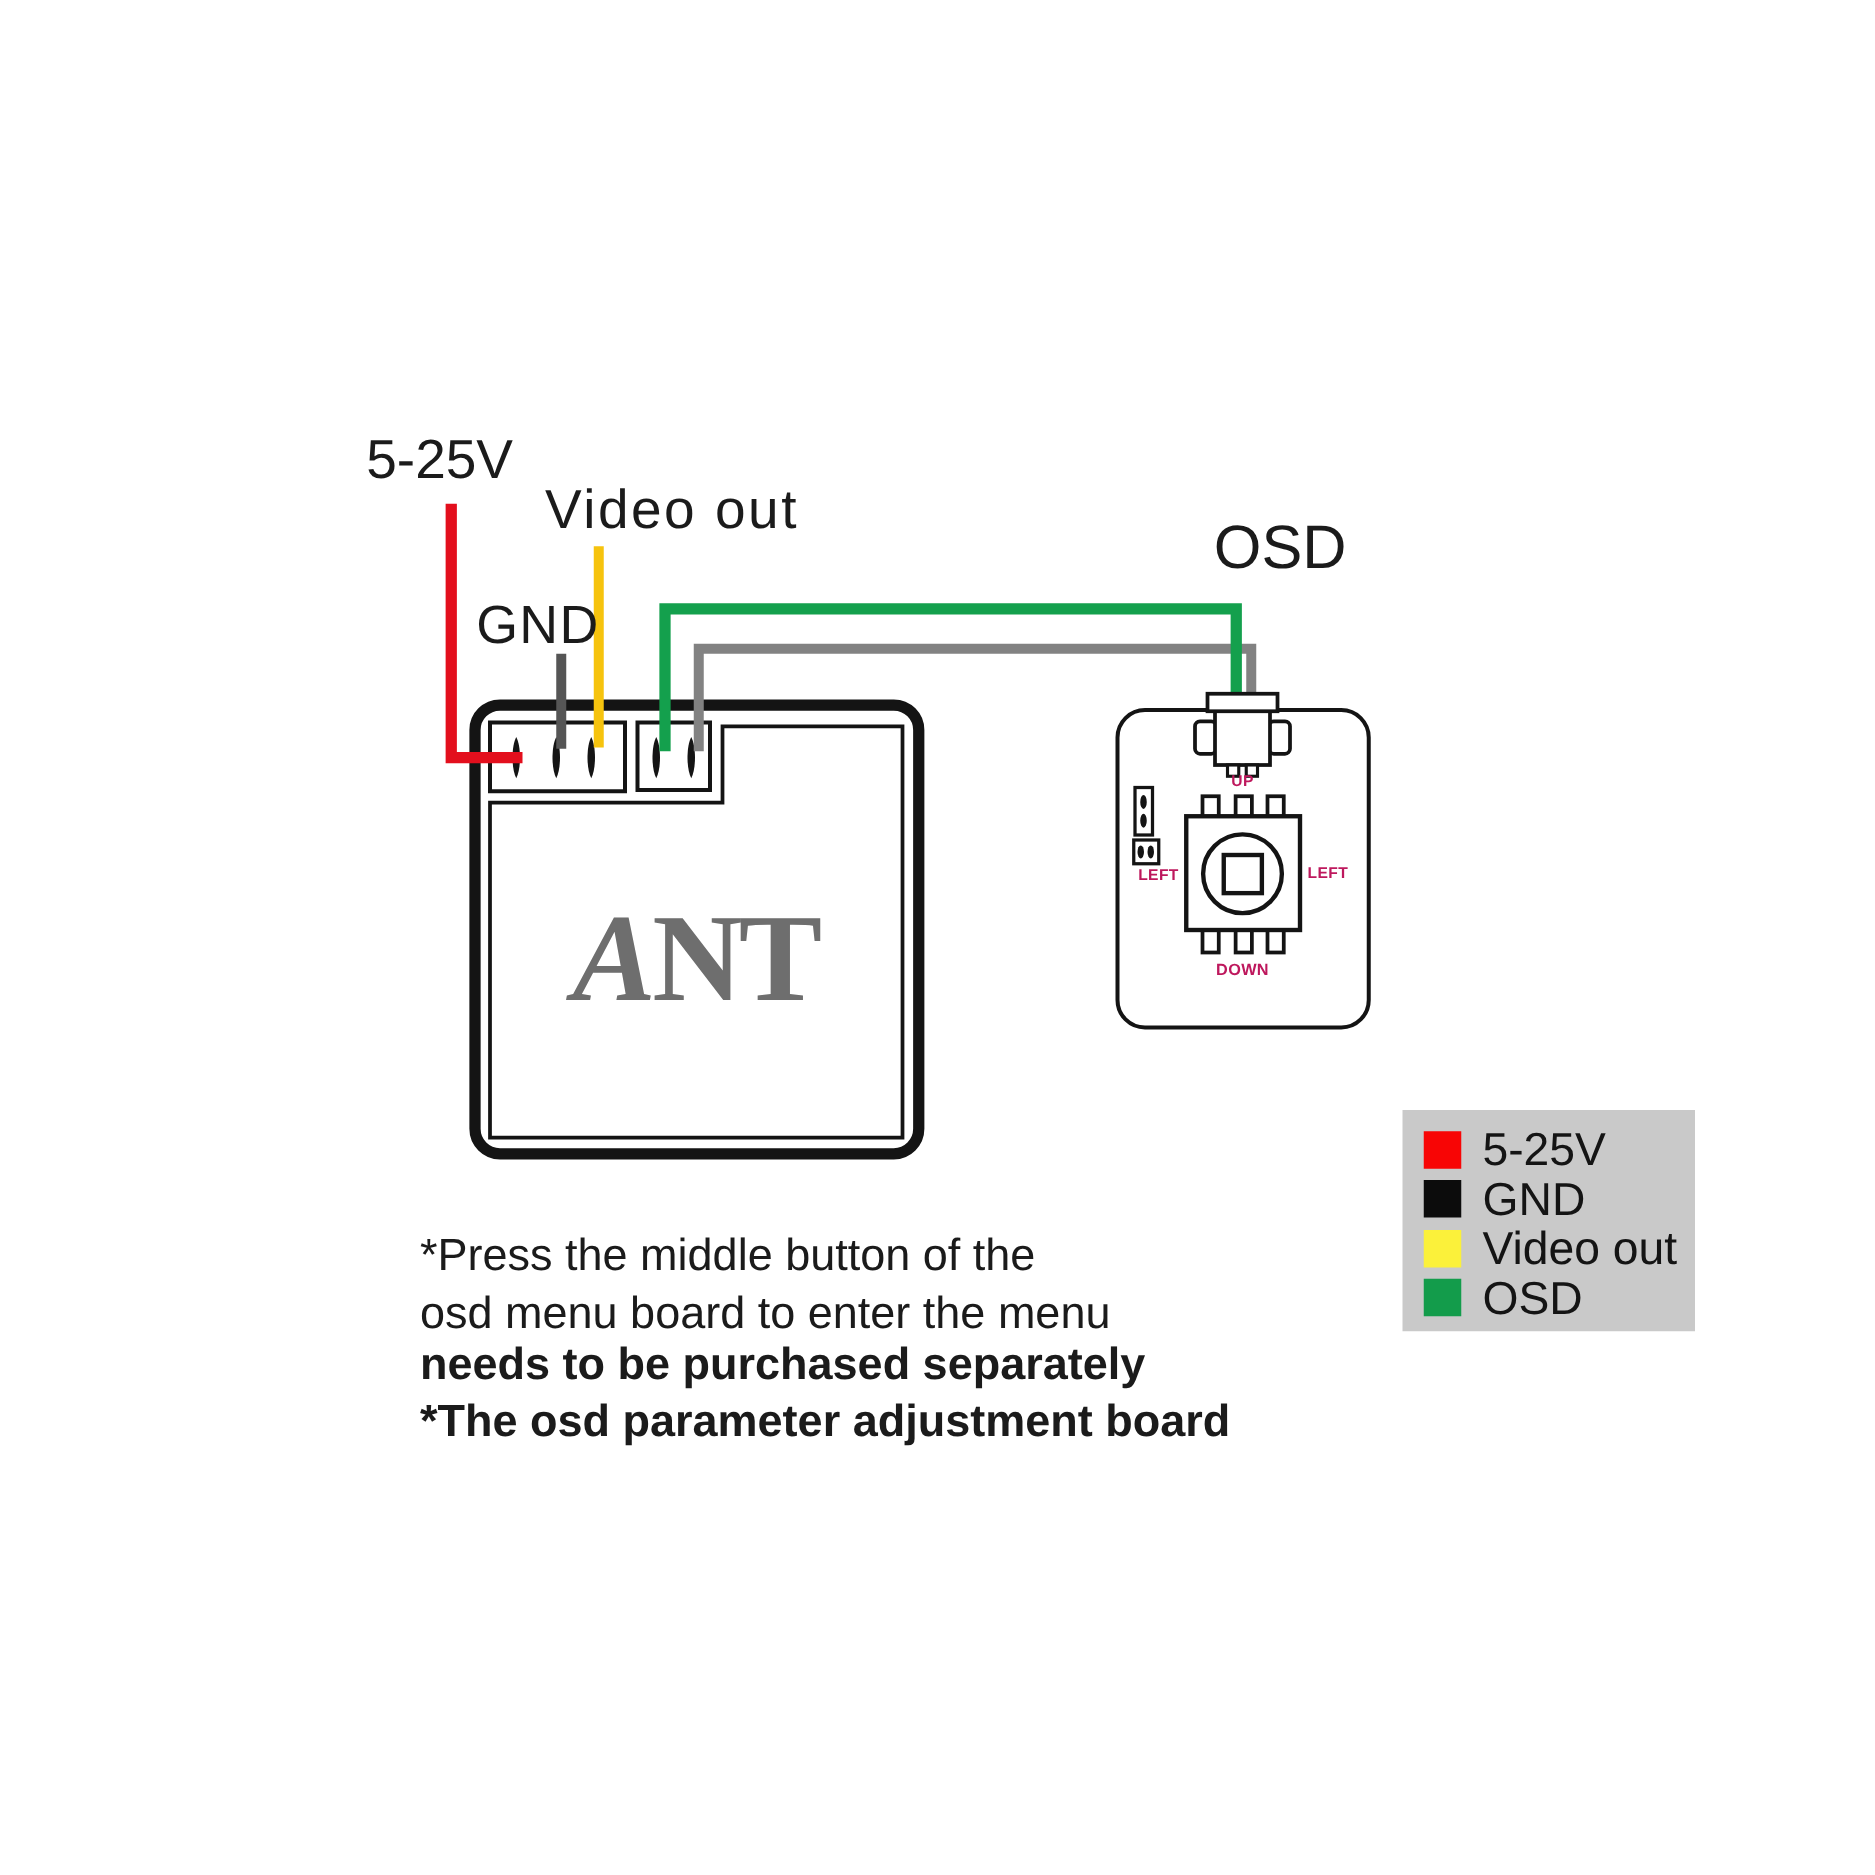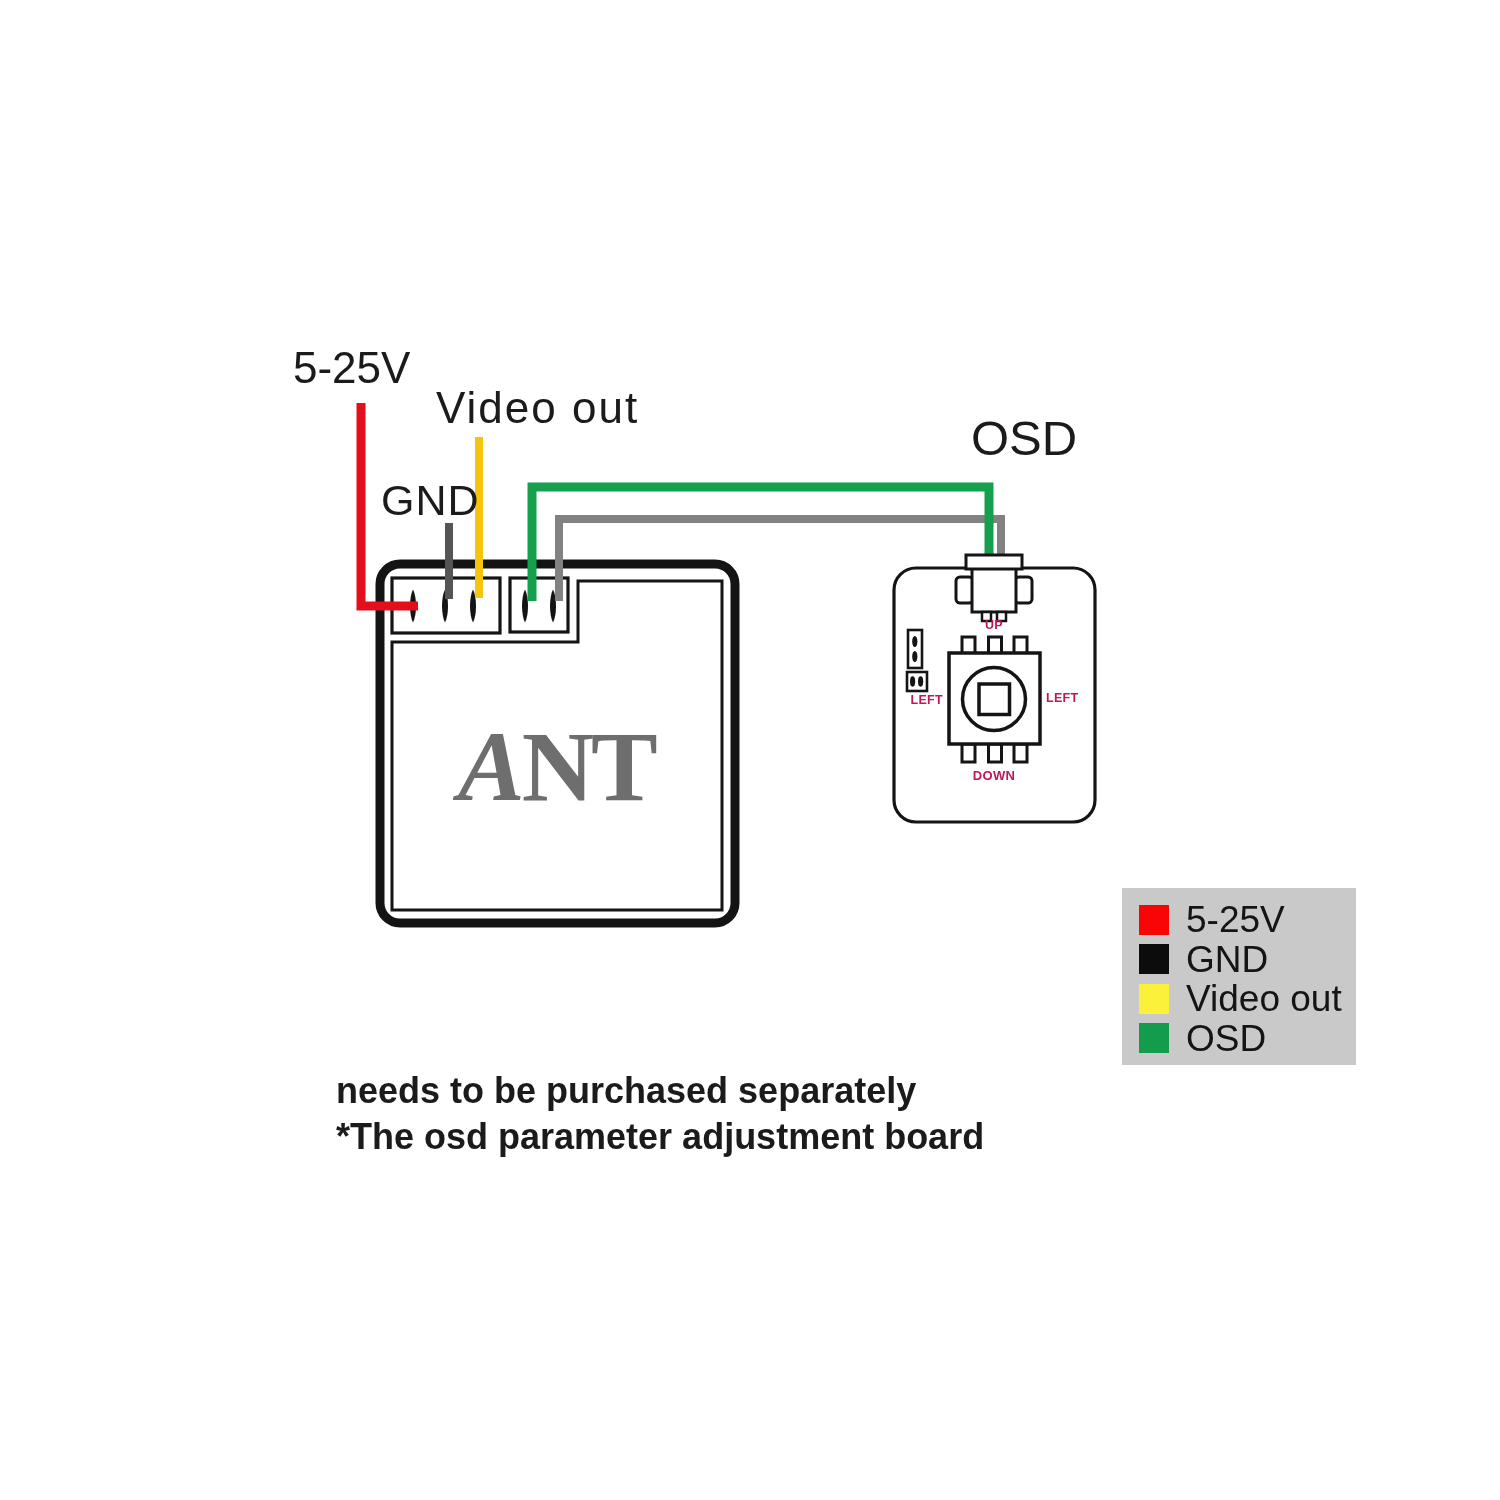--- a/index.html
+++ b/index.html
@@ -87,20 +87,24 @@
 
   <div id="ant-logo" style="color: rgb(110, 110, 110);">
     <span class="slant">A</span><span>NT</span>
   </div>
 
   <div class="lbl board-lbl" style="left:964px;top:619px;width:60px;text-align:center;">UP</div>
   <div class="lbl board-lbl" style="left:898px;top:694px;width:45px;text-align:right;">LEFT</div>
   <div class="lbl board-lbl" style="left:1046px;top:692px;">LEFT</div>
   <div class="lbl board-lbl" style="left:964px;top:769px;width:60px;text-align:center;font-size:13px;">DOWN</div>
 
+  <div class="note note-1" style="left:336px;top:981px;">
+    <div>*Press the middle button of the</div>
+    <div>osd menu board to enter the menu</div>
+  </div>
   <div class="note note-2" style="left:336px;top:1068px;">
     <div>needs to be purchased separately</div>
     <div>*The osd parameter adjustment board</div>
   </div>
 
   <div id="legend" style="background-color: rgb(201, 201, 201);">
     <div class="legend-row">
       <span class="swatch" style="background-color: rgb(248, 5, 5);"></span>
       <span class="legend-label">5-25V</span>
     </div>

